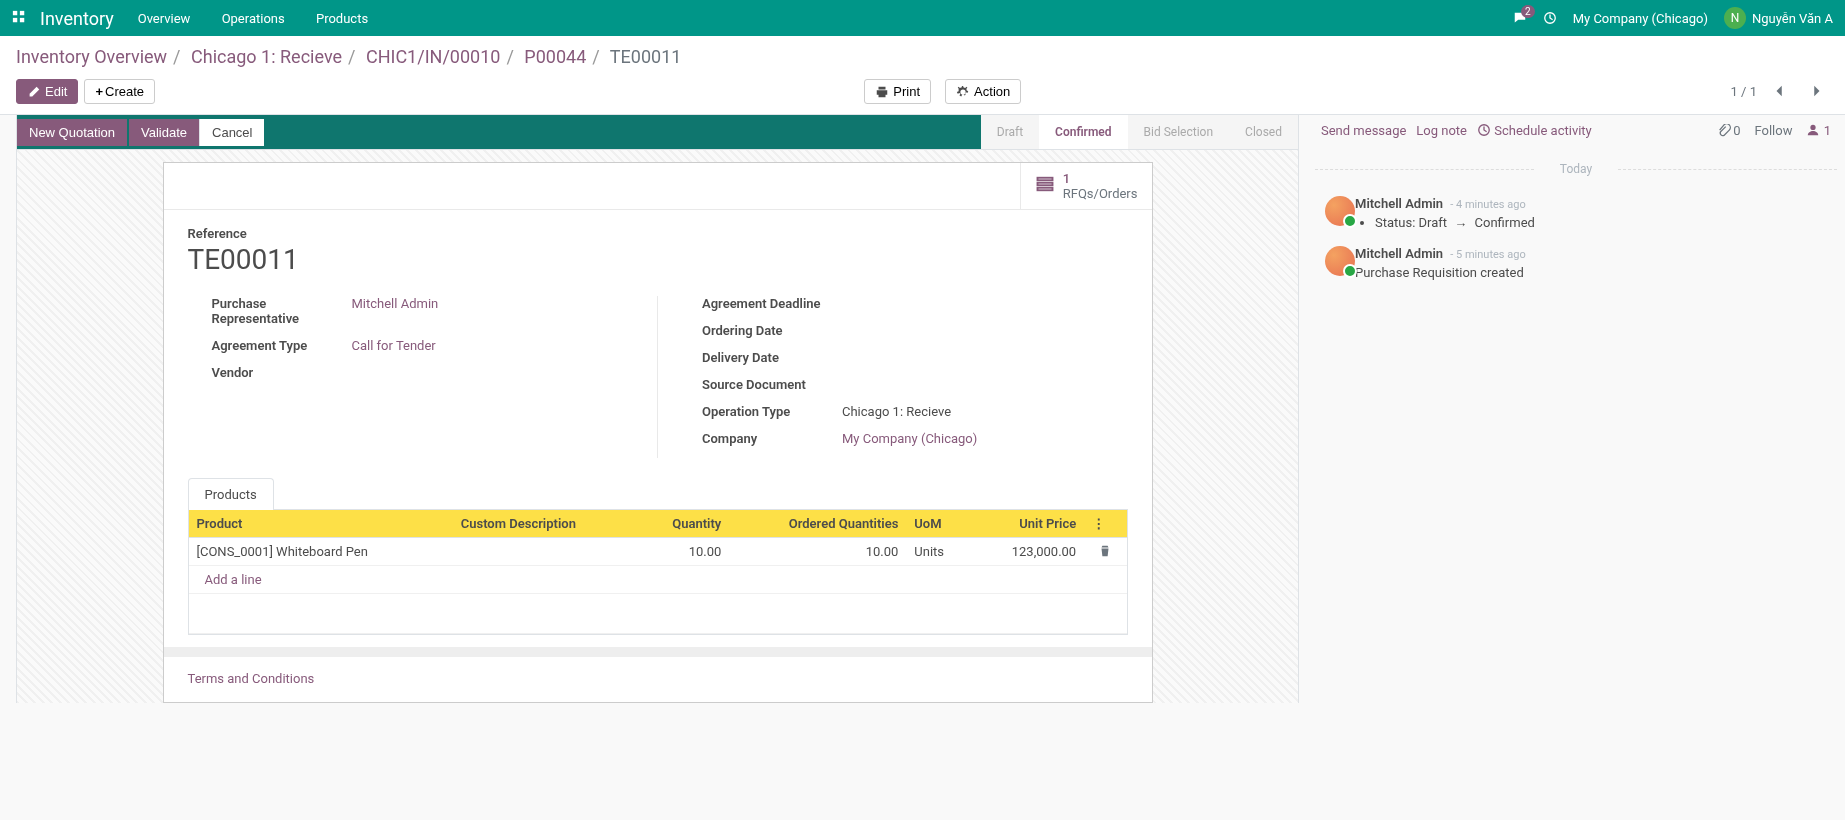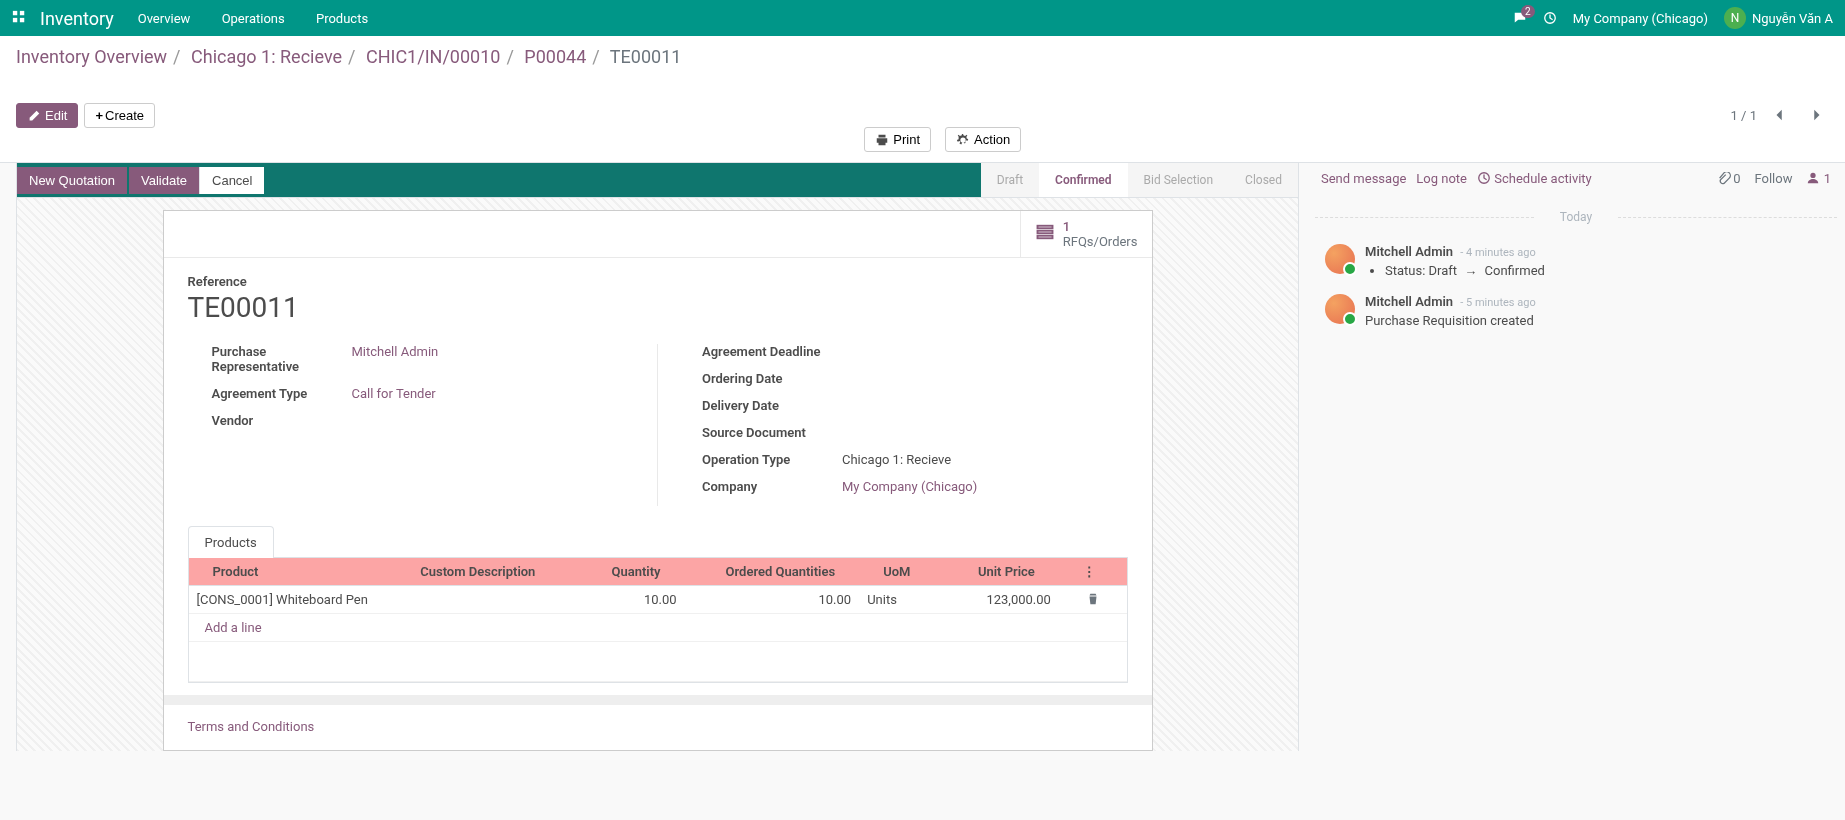--- a/index.html
+++ b/index.html
@@ -18,21 +18,21 @@
 
 .control-panel { background: #fff; padding: 10px 16px 0 16px; border-bottom: 1px solid #dee2e6; }
 .breadcrumb { font-size: 18px; color: #875A7B; margin-bottom: 12px; }
 .breadcrumb a { color: #875A7B; text-decoration: none; }
 .breadcrumb .sep { color: #999; margin: 0 6px; }
 .breadcrumb .current { color: #6c757d; }
 .cp-row { display: flex; align-items: center; padding-bottom: 10px; }
 .btn { display: inline-flex; align-items: center; padding: 4px 10px; border: 1px solid #ccc; background: #fff; font-size: 13px; cursor: pointer; border-radius: 3px; }
 .btn-primary { background: #875A7B; color: #fff; border-color: #875A7B; }
 .btn + .btn { margin-left: 6px; }
-.cp-center { margin-left: auto; margin-right: auto; display: flex; gap: 8px; margin-top: 48px; }
+.cp-center { margin-left: auto; margin-right: auto; display: flex; gap: 8px; }
 .cp-right { display: flex; align-items: center; gap: 10px; color: #6c757d; }
 .pager-arrow { padding: 0 6px; cursor: pointer; color: #6c757d; }
 
 
 .main-wrap { display: flex; }
 .form-area { flex: 1; padding: 0 16px 16px 16px; }
 .chatter { width: 530px; padding: 0 8px 8px 0; }
 
 
 .statusbar-row { display: flex; align-items: center; border: 1px solid #dee2e6; background: #0f766e; margin-top: -1px;}
@@ -65,39 +65,39 @@
 .frow .flabel { width:140px; font-weight:600; font-size:13px; color:#4c4c4c;margin-left:24px;}
 .frow .fval { flex:1; color:#4c4c4c;}
 .frow .fval.link { color:#875A7B; cursor:pointer;}
 
 
 .tabs { margin-top: 20px;}
 .tab-header { display:flex; border-bottom: 1px solid #dee2e6;}
 .tab { padding: 8px 16px; border:1px solid #dee2e6; border-bottom:none; background:#fff; border-radius:4px 4px 0 0; margin-bottom:-1px; font-size:13px;}
 .tab-content { border:1px solid #dee2e6; border-top:none;}
 table.prod { width:100%; border-collapse: collapse; font-size:13px;}
-table.prod th { background:#fca5a5; text-align:left; padding:6px 24px; font-weight:600; border-bottom:1px solid #dee2e6;}
+table.prod th { background:#fde047; text-align:left; padding:6px 8px; font-weight:600; border-bottom:1px solid #dee2e6;}
 table.prod th.r { text-align:right;}
 table.prod td { padding:6px 8px; border-bottom:1px solid #f0f0f0;}
 table.prod td.r { text-align:right;}
 .add-line { color:#875A7B; cursor:pointer; padding:8px;}
 .terms-label { padding:14px 0 0 0; color:#875A7B;}
 .trash-icon{cursor:pointer; color:#6c757d;}
 .kebab{text-align:center;}
 
 
 .chatter-top { display:flex; align-items:center; padding:8px 6px; gap:10px; font-size:13px;}
 .chatter-top .clink { color:#875A7B; cursor:pointer;}
 .chatter-top .right-group { margin-left:auto; display:flex; align-items:center; gap:14px; color:#6c757d;}
 .chatter-top .attach{display:flex;align-items:center;gap:2px;}
 .chatter-top .follow-btn{color:#6c757d; cursor:pointer;}
 .chatter-sep { text-align:center; color:#adb5bd; font-size:12px; position:relative; margin:16px 0;}
 .chatter-sep::before,.chatter-sep::after{content:"";position:absolute;top:50%;width:42%;height:1px;border-top:1px dashed #ddd;}
 .chatter-sep::before{left:0;} .chatter-sep::after{right:0;}
-.msg { display:flex; gap:10px; padding:4px 10px 12px 10px;justify-content:center;}
+.msg { display:flex; padding:4px 10px 12px 10px;justify-content:center;}
 .msg .mavatar { width:30px; height:30px; border-radius:50%; background: radial-gradient(circle at 30% 30%, #f4a261, #e76f51); position:relative;}
 .msg .mavatar::after{content:"";position:absolute;bottom:-2px;right:-2px;width:10px;height:10px;border-radius:50%;background:#28a745;border:2px solid #fff;}
 .msg .mbody { flex:1;}
 .msg .mhead { font-size:13px;}
 .msg .mauthor { font-weight:600; color:#4c4c4c;}
 .msg .mtime { color:#adb5bd; font-size:11px; margin-left:4px;}
 .msg .mcontent { margin-top:4px; color:#4c4c4c;}
 .msg ul{margin-left:20px;}
 .arrow{margin:0 4px;}
 

